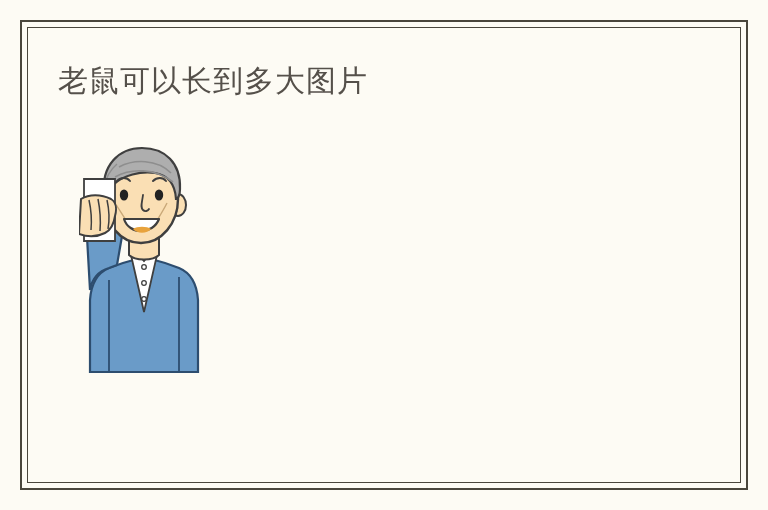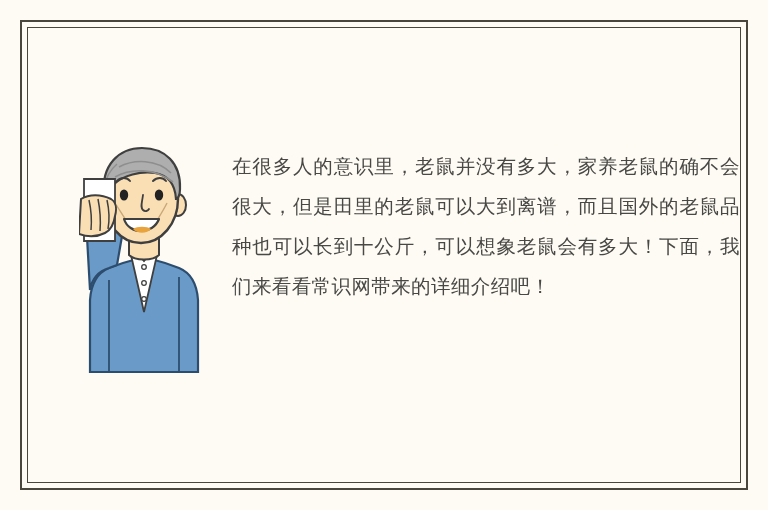--- a/index.html
+++ b/index.html
@@ -88,20 +88,21 @@
 </head>
 <body>
 
 <div class="page">
 
   <div class="frame-outer"></div>
   <div class="frame-inner"></div>
 
   <div class="content">
 
+    <h1 class="article-title">老鼠可以长到多大图片</h1>
 
     <div class="illustration">
       <svg viewBox="0 0 130 240" xmlns="http://www.w3.org/2000/svg">
 
         <path d="M30 131 C 18 136, 12 148, 11 163 L 11 235 L 119 235 L 119 163
                  C 118 148, 112 136, 100 131
                  C 90 127, 80 124, 72 122 L 58 122 C 50 124, 40 127, 30 131 Z" fill="#6a9bc8" stroke="#2d4d6f" stroke-width="2.2"></path>
 
         <path d="M30 131 C 20 134, 13 142, 11 153 L 8 100 C 8 92, 13 86, 20 86
                  L 34 86 C 40 86, 44 92, 43 99 L 38 128 Z" fill="#6a9bc8" stroke="#2d4d6f" stroke-width="2.2"></path>
@@ -151,16 +152,15 @@
         <path d="M2 62 C 10 57, 22 57, 32 62
                  C 37 65, 38 72, 36 79
                  C 35 86, 32 93, 26 96
                  C 18 100, 8 100, 0 97 Z" fill="#fadfb4" stroke="#3f3f3f" stroke-width="2"></path>
         <path d="M10 63 C 12 72, 13 82, 12 93" fill="none" stroke="#3f3f3f" stroke-width="1.5"></path>
         <path d="M19 62 C 21 72, 22 82, 21 94" fill="none" stroke="#3f3f3f" stroke-width="1.5"></path>
         <path d="M28 63 C 30 72, 31 81, 29 92" fill="none" stroke="#3f3f3f" stroke-width="1.5"></path>
       </svg>
     </div>
 
-    <p class="article-body">在很多人的意识里，老鼠并没有多大，家养老鼠的确不会很大，但是田里的老鼠可以大到离谱，而且国外的老鼠品种也可以长到十公斤，可以想象老鼠会有多大！下面，我们来看看常识网带来的详细介绍吧！</p>
 
   </div>
 </div>
 
 </body></html>

